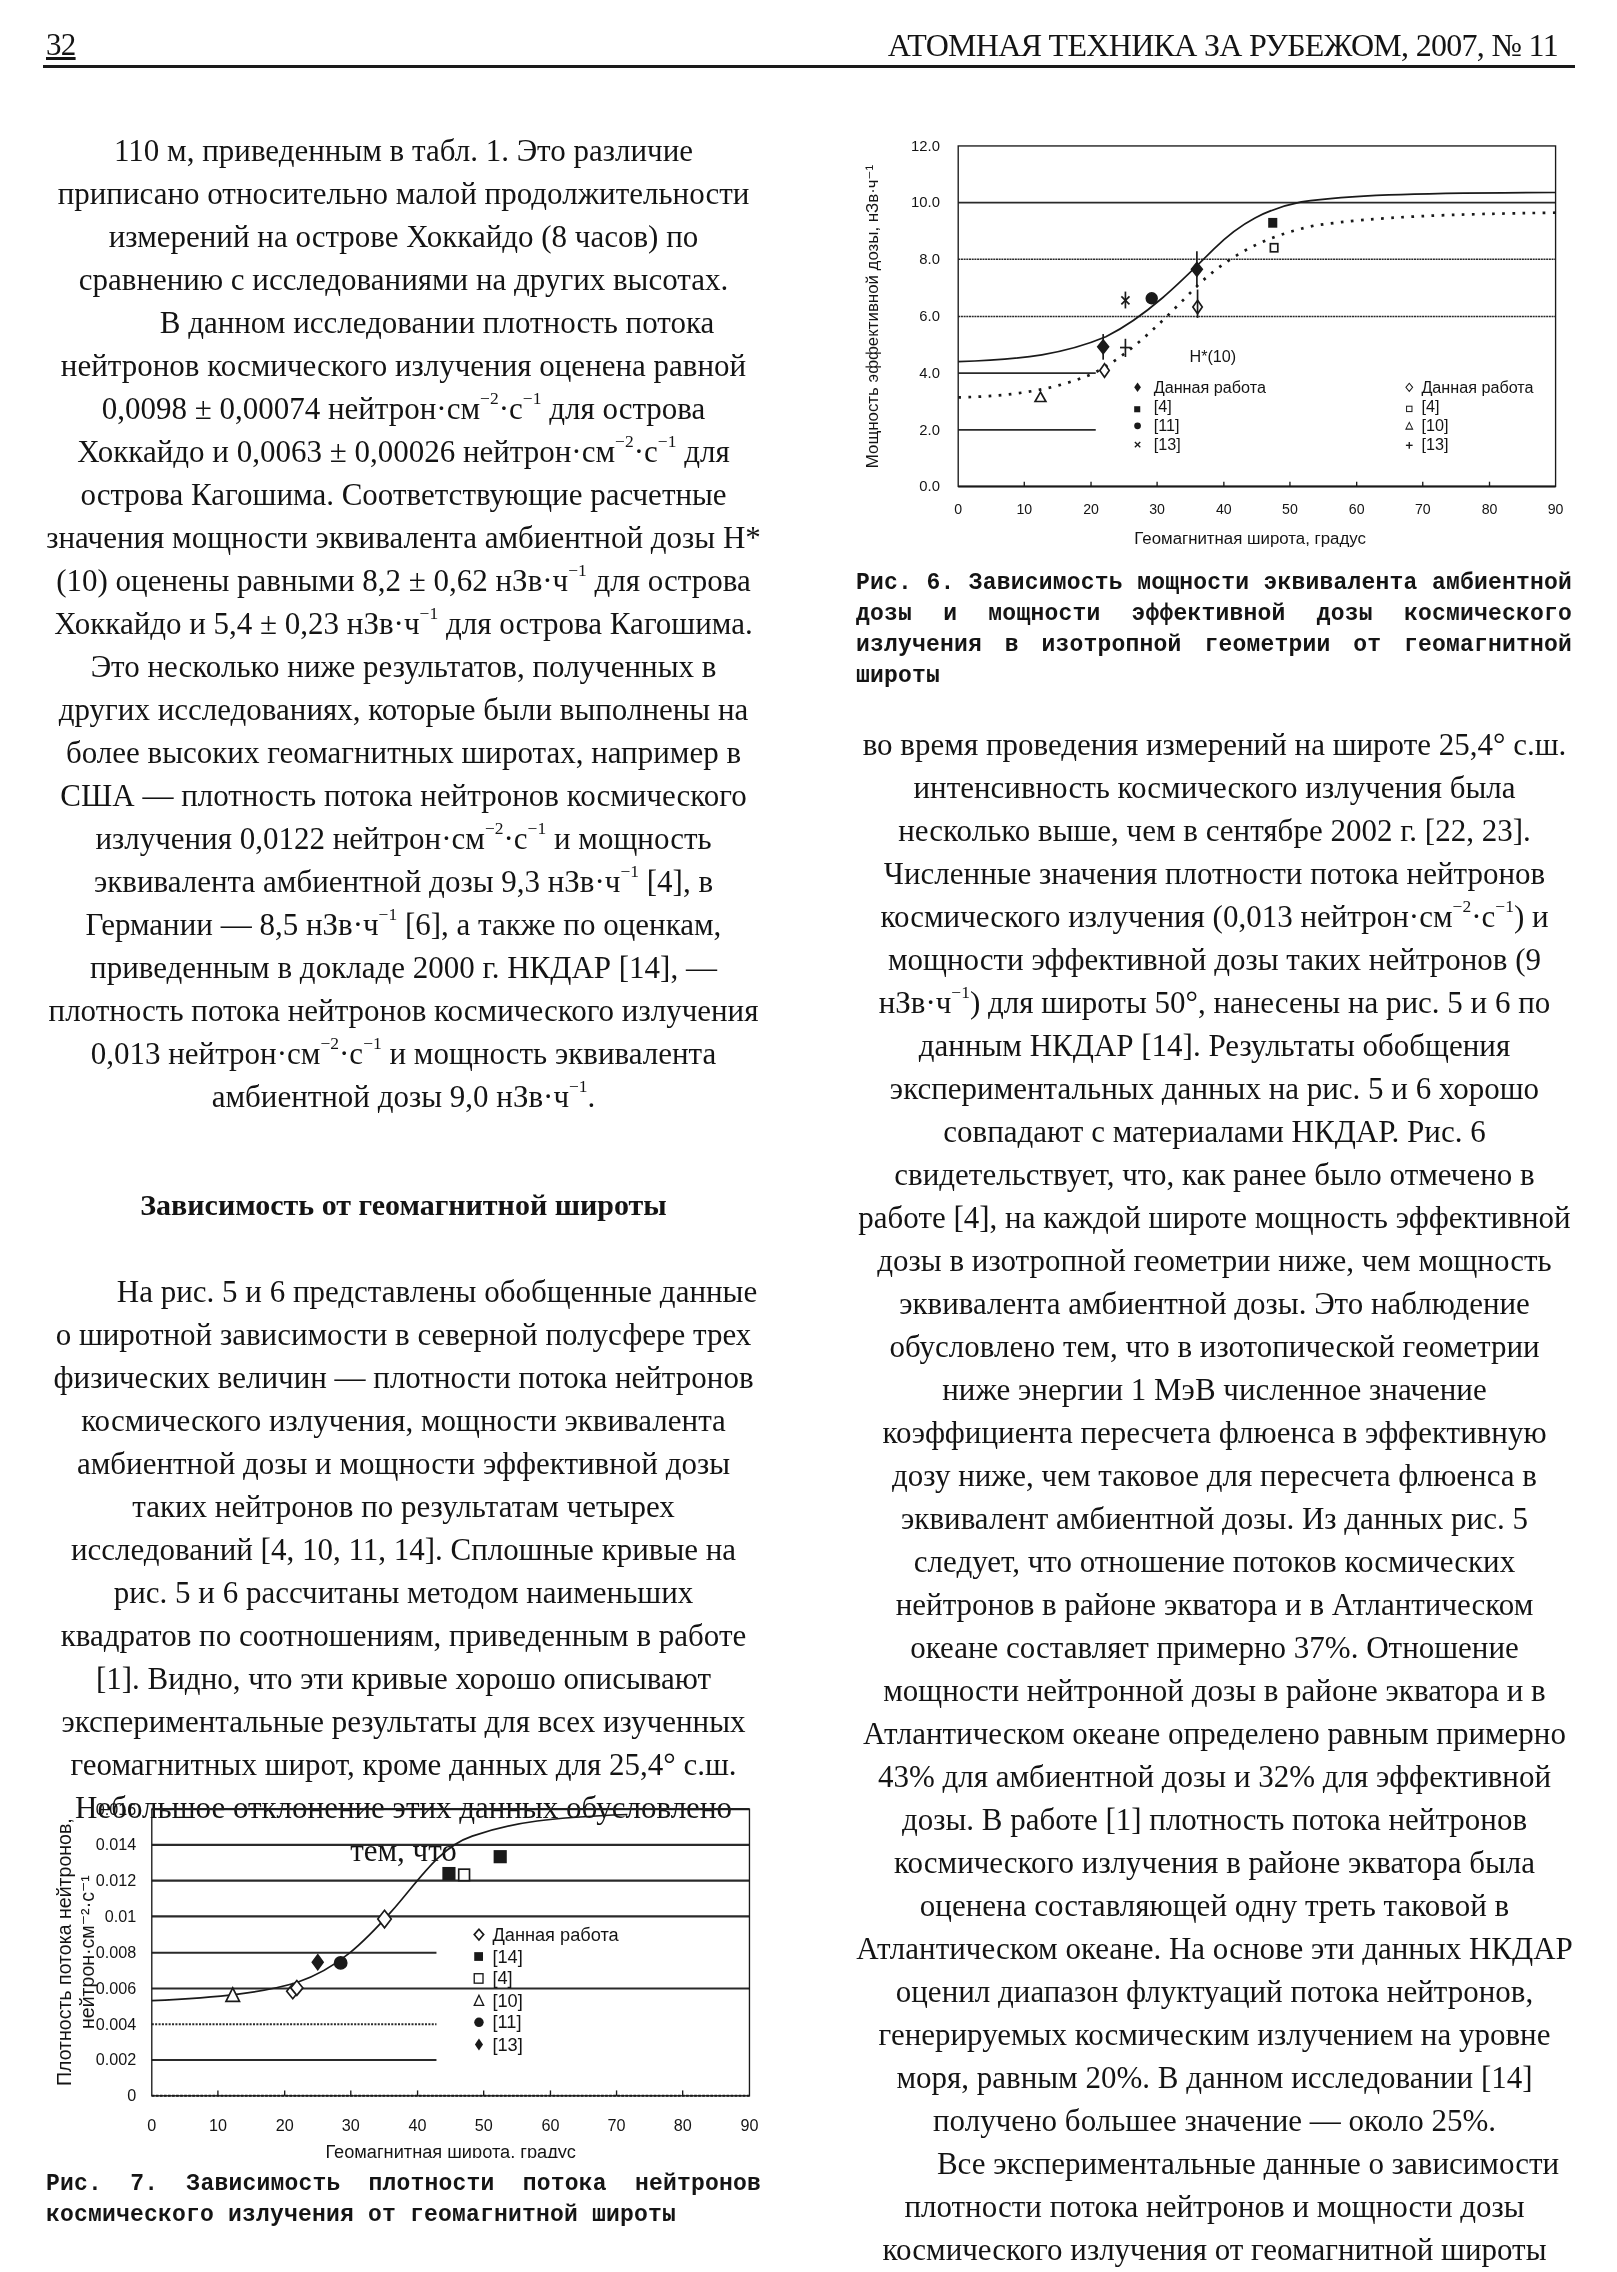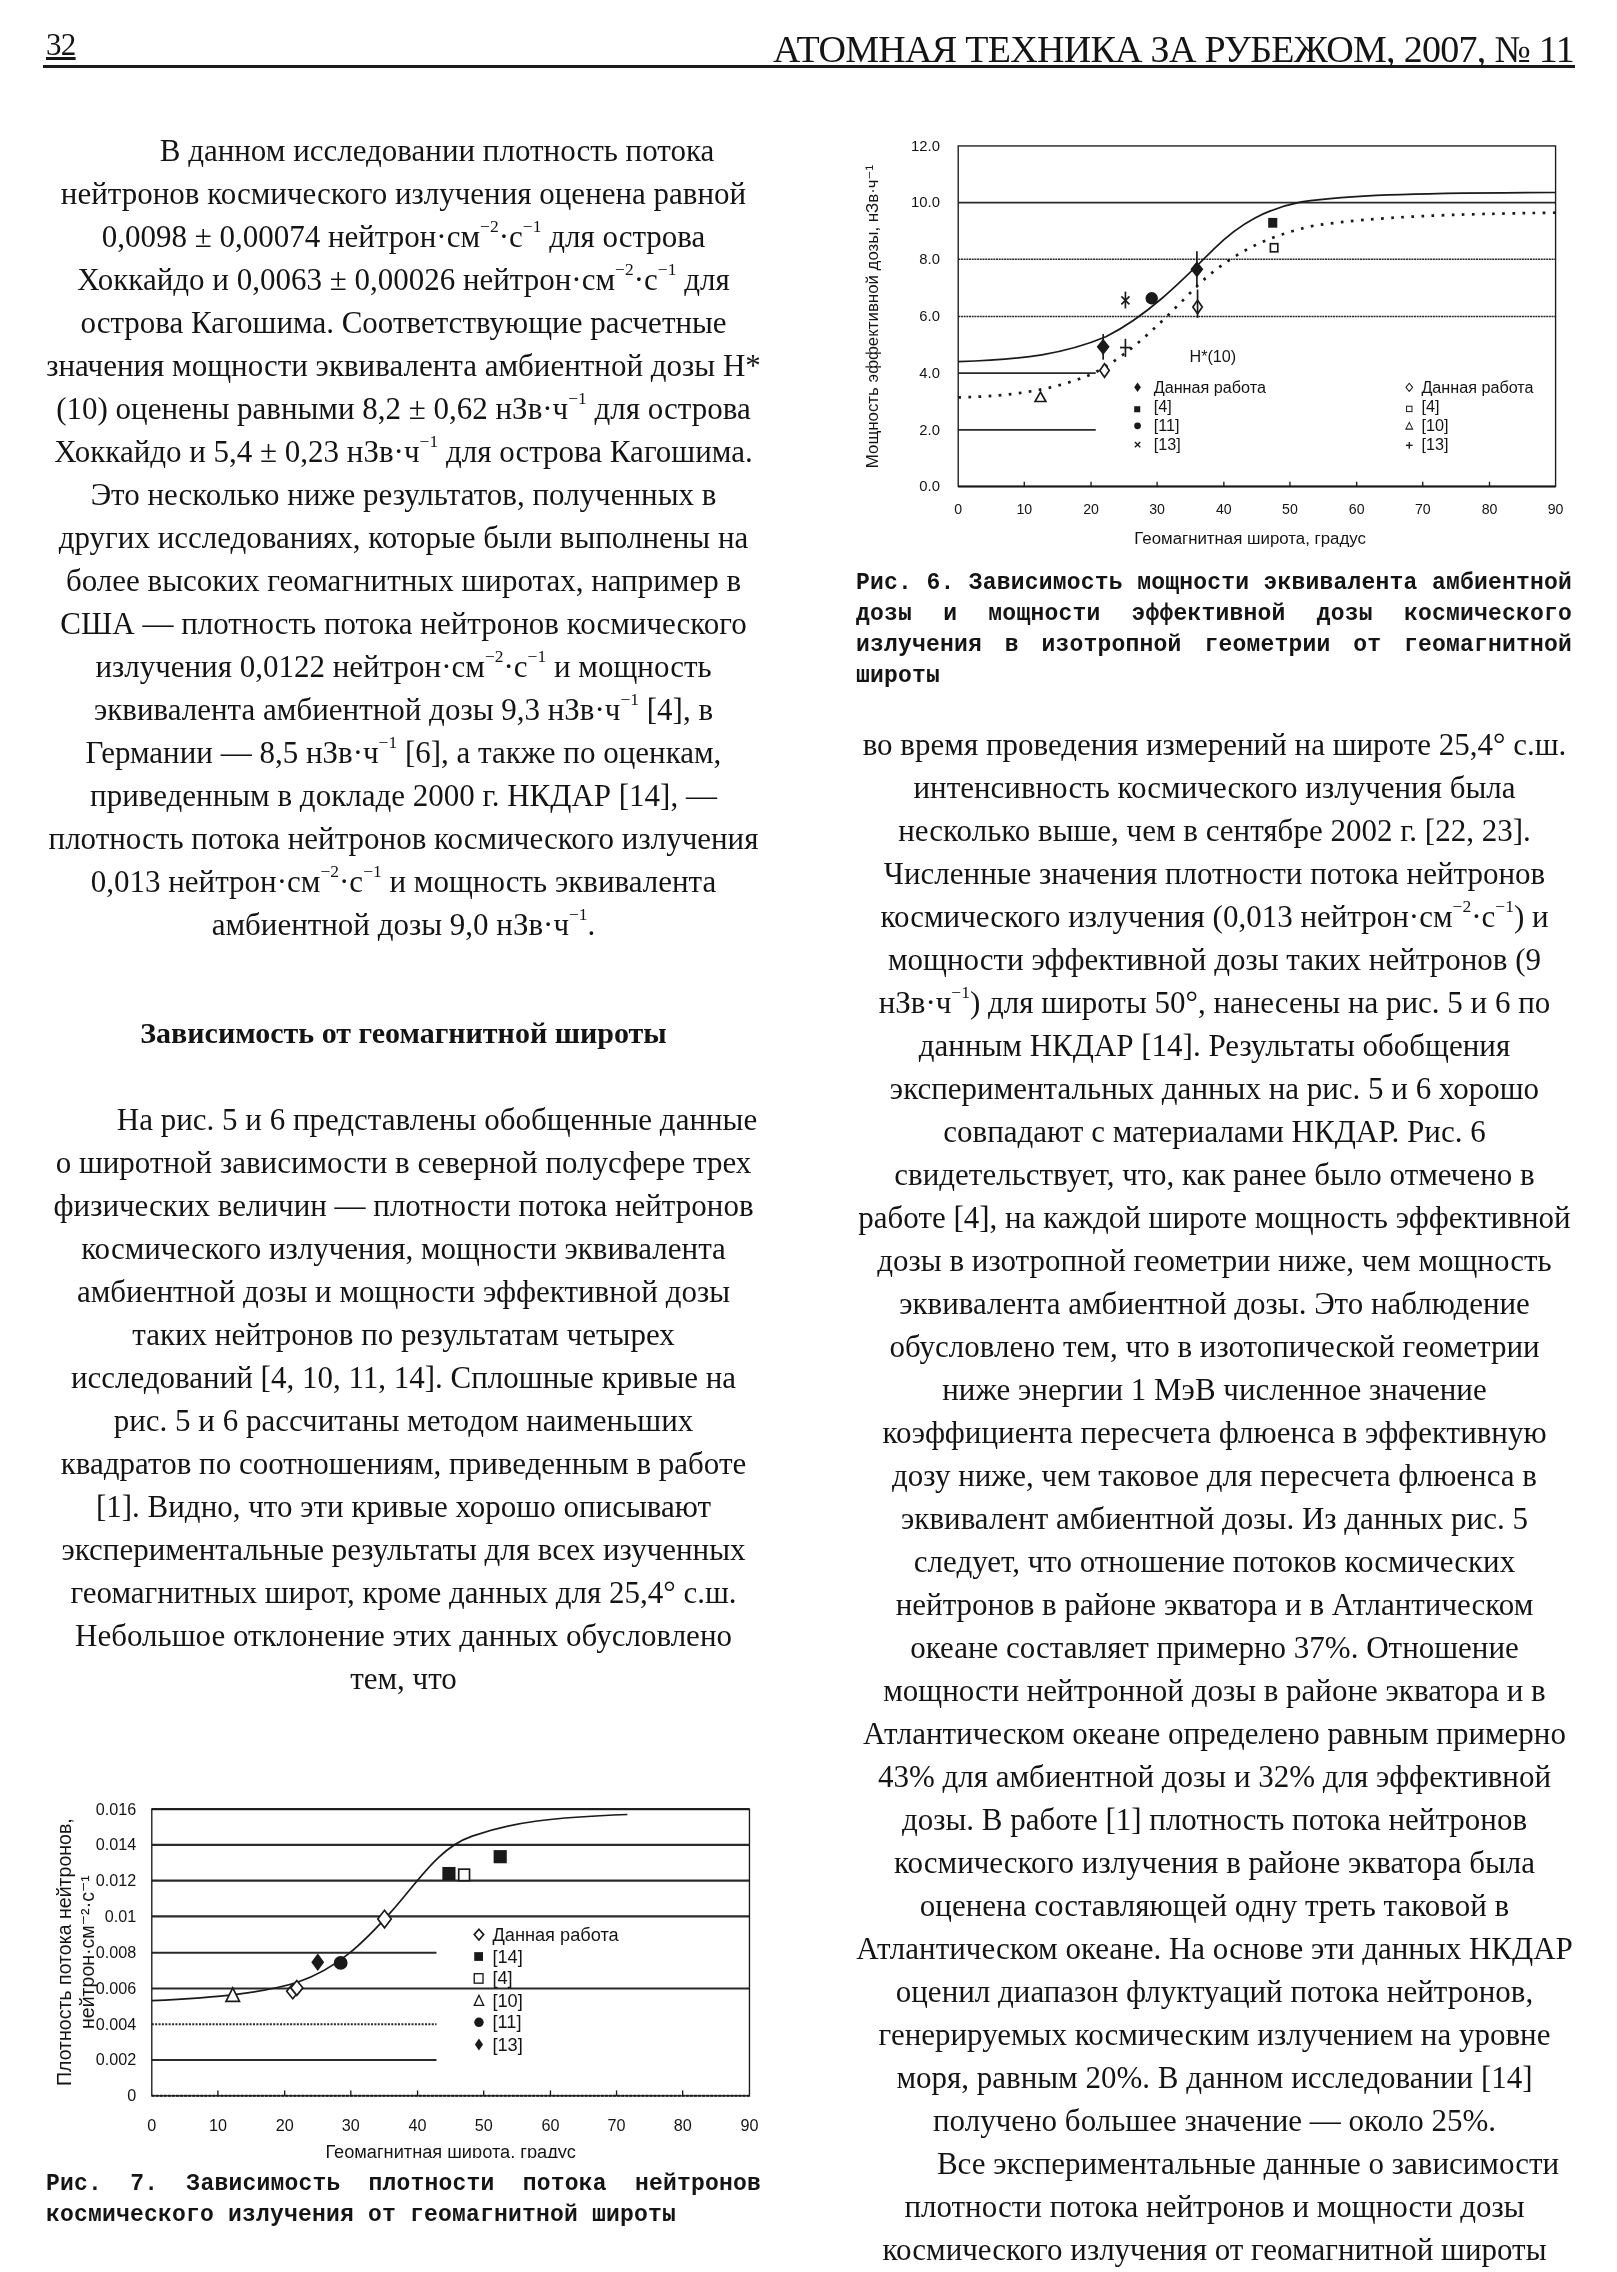--- a/index.html
+++ b/index.html
@@ -1,40 +1,41 @@
 <!DOCTYPE html>
 <html style="font-size:10.8px"><head>
 <meta charset="utf-8">
 <style>
   html, body { margin:0; padding:0; background:#ffffff; }
   body { width:1618px; height:2273px; position:relative; overflow:hidden; color:#141414;
          font-family:"Liberation Serif","DejaVu Serif",serif; }
   .abs { position:absolute; }
   .hdr-num { left:46px; top:27px; font-size:31px; letter-spacing:-0.7px;text-decoration:underline; }
-  .hdr-title { right:44px; top:27px; font-size:38px; letter-spacing:-0.7px;text-align:center; }
+  .hdr-title { right:60px; top:27px; font-size:32px; letter-spacing:-0.7px;text-align:center; }
   .hdr-rule { left:43px; top:65px; width:1532px; height:3.4px; background:#1a1a1a; }
   .col { font-size:31px; line-height:43px; text-align:justify; }
   .col p { margin:0;text-align:center; }
   .col .ind { text-indent:67px; }
   .col .gap { height:43px; }
   .heading { font-weight:bold; text-align:center; font-size:30px; margin:0; }
   sup { font-size:17.5px; line-height:0; vertical-align:15px; }
   .caption { font-weight:bold; font-size:23px; line-height:31px; text-align:justify;
              font-family:Liberation Mono, monospace; letter-spacing:0.2px; }
   svg text { font-family:"Liberation Sans","DejaVu Sans",sans-serif; fill:#141414; }
   svg .tick { font-family:"Liberation Serif","DejaVu Serif",serif; }
 </style>
 </head>
 <body>
 
 <div class="abs hdr-num">32</div>
 <div class="abs hdr-title">АТОМНАЯ ТЕХНИКА ЗА РУБЕЖОМ, 2007, № 11</div>
 <div class="abs hdr-rule"></div>
 
 <div class="abs col" style="left:46px; top:129px; width:715px;">
+  <p>110 м, приведенным в табл. 1. Это различие приписано относительно малой продолжительности измерений на острове Хоккайдо (8 часов) по сравнению с исследованиями на других высотах.</p>
   <p class="ind">
     <span>В данном исследовании плотность потока нейтронов космического излучения оценена равной 0,0098 ± 0,00074 нейтрон·см</span><sup>−2</sup><span>·с</span><sup>−1</sup><span> для острова Хоккайдо и 0,0063 ± 0,00026 нейтрон·см</span><sup>−2</sup><span>·с</span><sup>−1</sup><span> для острова Кагошима. Соответствующие расчетные значения мощности эквивалента амбиентной дозы H*(10) оценены равными 8,2 ± 0,62 нЗв·ч</span><sup>−1</sup><span> для острова Хоккайдо и 5,4 ± 0,23 нЗв·ч</span><sup>−1</sup><span> для острова Кагошима. Это несколько ниже результатов, полученных в других исследованиях, которые были выполнены на более высоких геомагнитных широтах, например в США — плотность потока нейтронов космического излучения 0,0122 нейтрон·см</span><sup>−2</sup><span>·с</span><sup>−1</sup><span> и мощность эквивалента амбиентной дозы 9,3 нЗв·ч</span><sup>−1</sup><span> [4], в Германии — 8,5 нЗв·ч</span><sup>−1</sup><span> [6], а также по оценкам, приведенным в докладе 2000 г. НКДАР [14], — плотность потока нейтронов космического излучения 0,013 нейтрон·см</span><sup>−2</sup><span>·с</span><sup>−1</sup><span> и мощность эквивалента амбиентной дозы 9,0 нЗв·ч</span><sup>−1</sup><span>.</span>
   </p>
   <div class="gap" style="height:65px;"></div>
   <p class="heading">Зависимость от геомагнитной широты</p>
   <div class="gap" style="height:44px;"></div>
   <p class="ind">На рис. 5 и 6 представлены обобщенные данные о широтной зависимости в северной полусфере трех физических величин — плотности потока нейтронов космического излучения, мощности эквивалента амбиентной дозы и мощности эффективной дозы таких нейтронов по результатам четырех исследований [4, 10, 11, 14]. Сплошные кривые на рис. 5 и 6 рассчитаны методом наименьших квадратов по соотношениям, приведенным в работе [1]. Видно, что эти кривые хорошо описывают экспериментальные результаты для всех изученных геомагнитных широт, кроме данных для 25,4° с.ш. Небольшое отклонение этих данных обусловлено тем, что</p>
 </div>
 
 <svg class="abs" style="left:27px; top:1780px;" width="769" height="378" viewBox="40 2640 1140 560">

